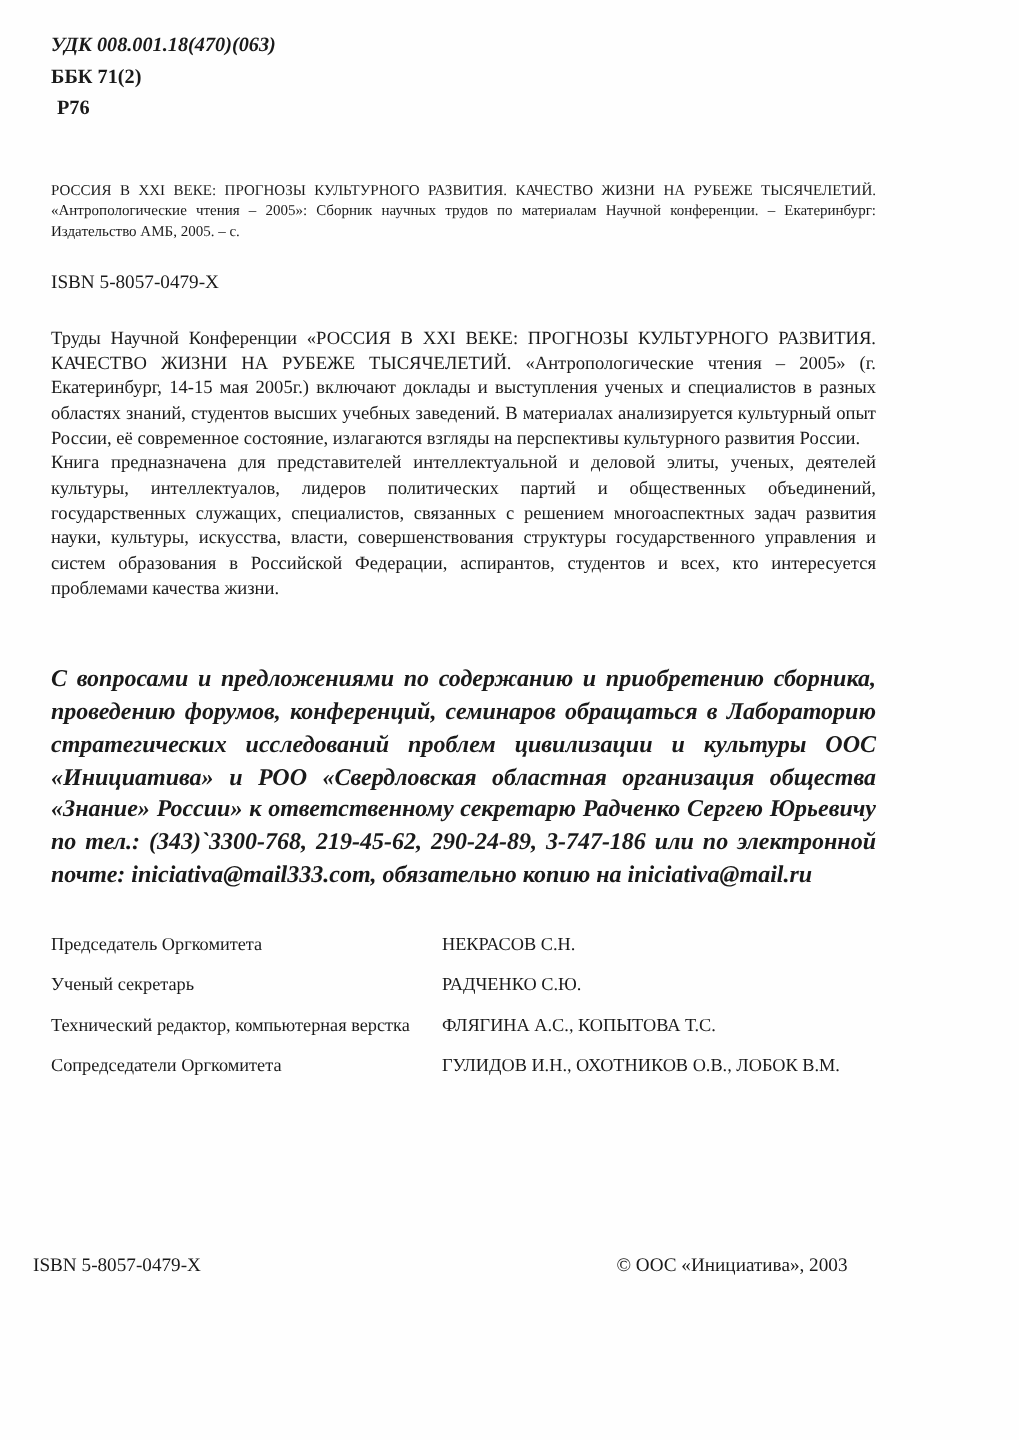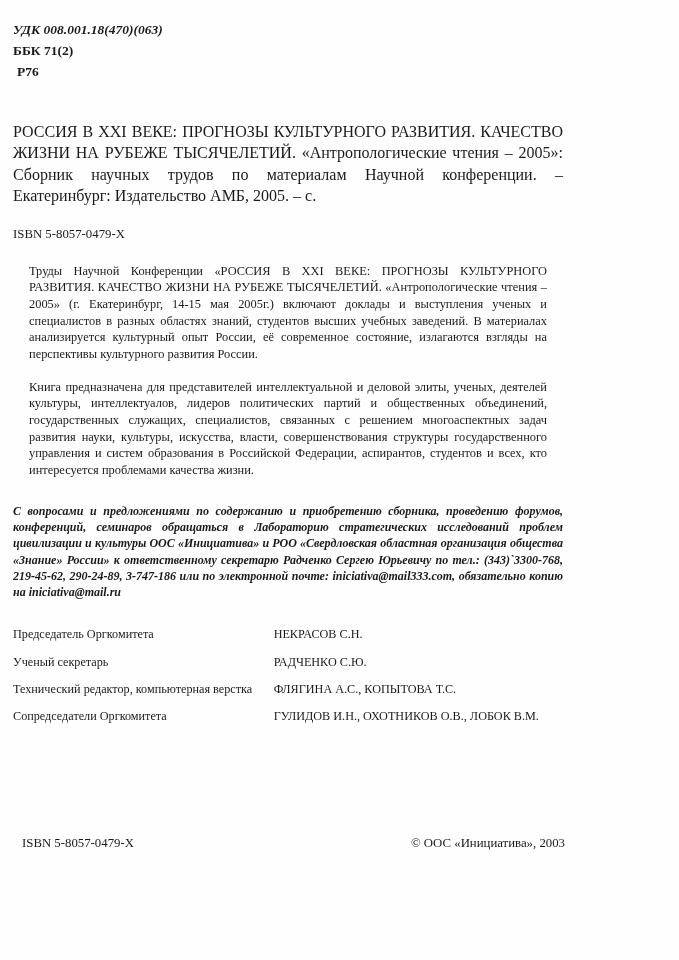--- a/index.html
+++ b/index.html
@@ -11,58 +11,58 @@
     position: relative;
     width: 679px;
     height: 960px;
     background: #fefefe;
     font-family: "Liberation Serif", "DejaVu Serif", serif;
     color: #1a1a1a;
     overflow: hidden;
   }
   .inner {
     position: absolute;
-    left: 13px;
+    left: 34px;
     top: 20px;
     width: 550px;
   }
 
   .codes {
     font-weight: bold;
     font-size: 13.5px;
     line-height: 1.55;
   }
   .codes .c1 { font-style: italic; }
   .codes .c3 { padding-left: 4px; }
 
   .block-title {
     margin-top: 38px;
-    font-size: 16px;
+    font-size: 10px;
     line-height: 1.34;
     text-align: justify;
   }
 
   .isbn-top {
     margin-top: 20px;
     font-size: 12.8px;
   }
 
   .body-text {
     margin-top: 21px;
     font-size: 12.4px;
     line-height: 1.345;
     text-align: justify;
   }
   .body-text p {
-    margin: 16px;
+    margin: 0;
   }
 
   .contact {
-    margin-top: 24px;
-    font-size: 12px;
+    margin-top: 42px;
+    font-size: 16px;
     line-height: 1.36;
     font-style: italic;
     font-weight: bold;
     text-align: justify;
   }
   .contact p { margin: 0; }
   .contact .last { text-align: left; }
 
   .staff {
     margin-top: 26px;

